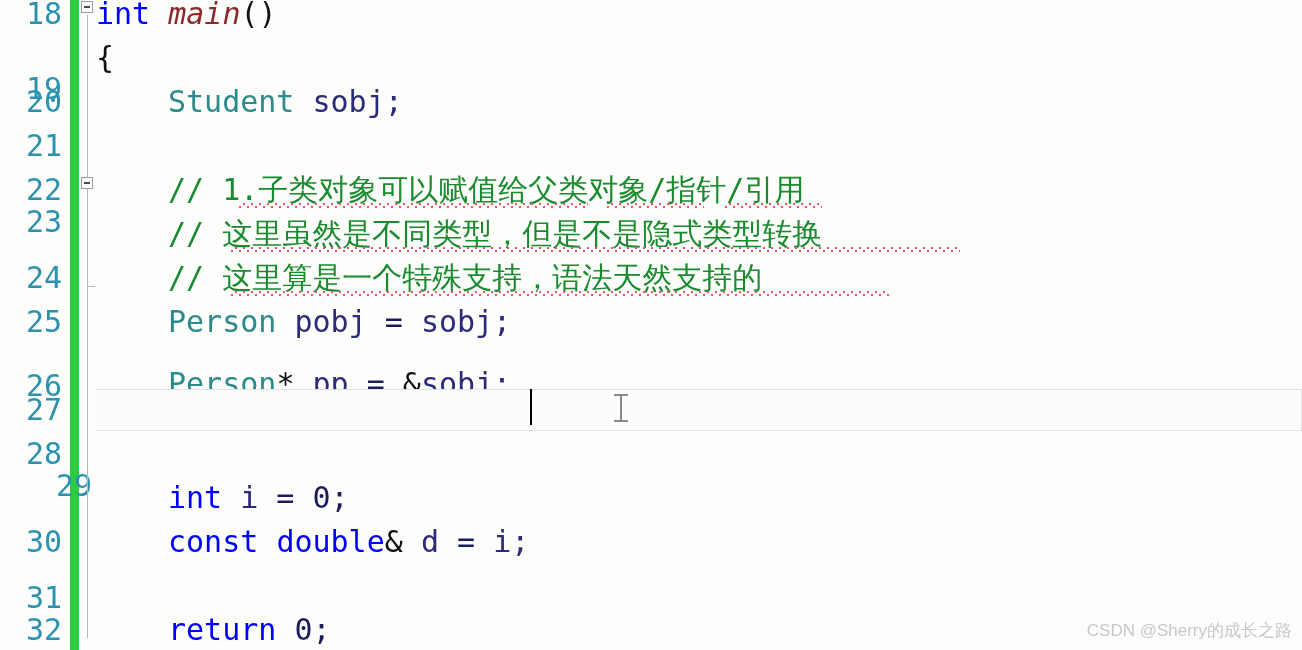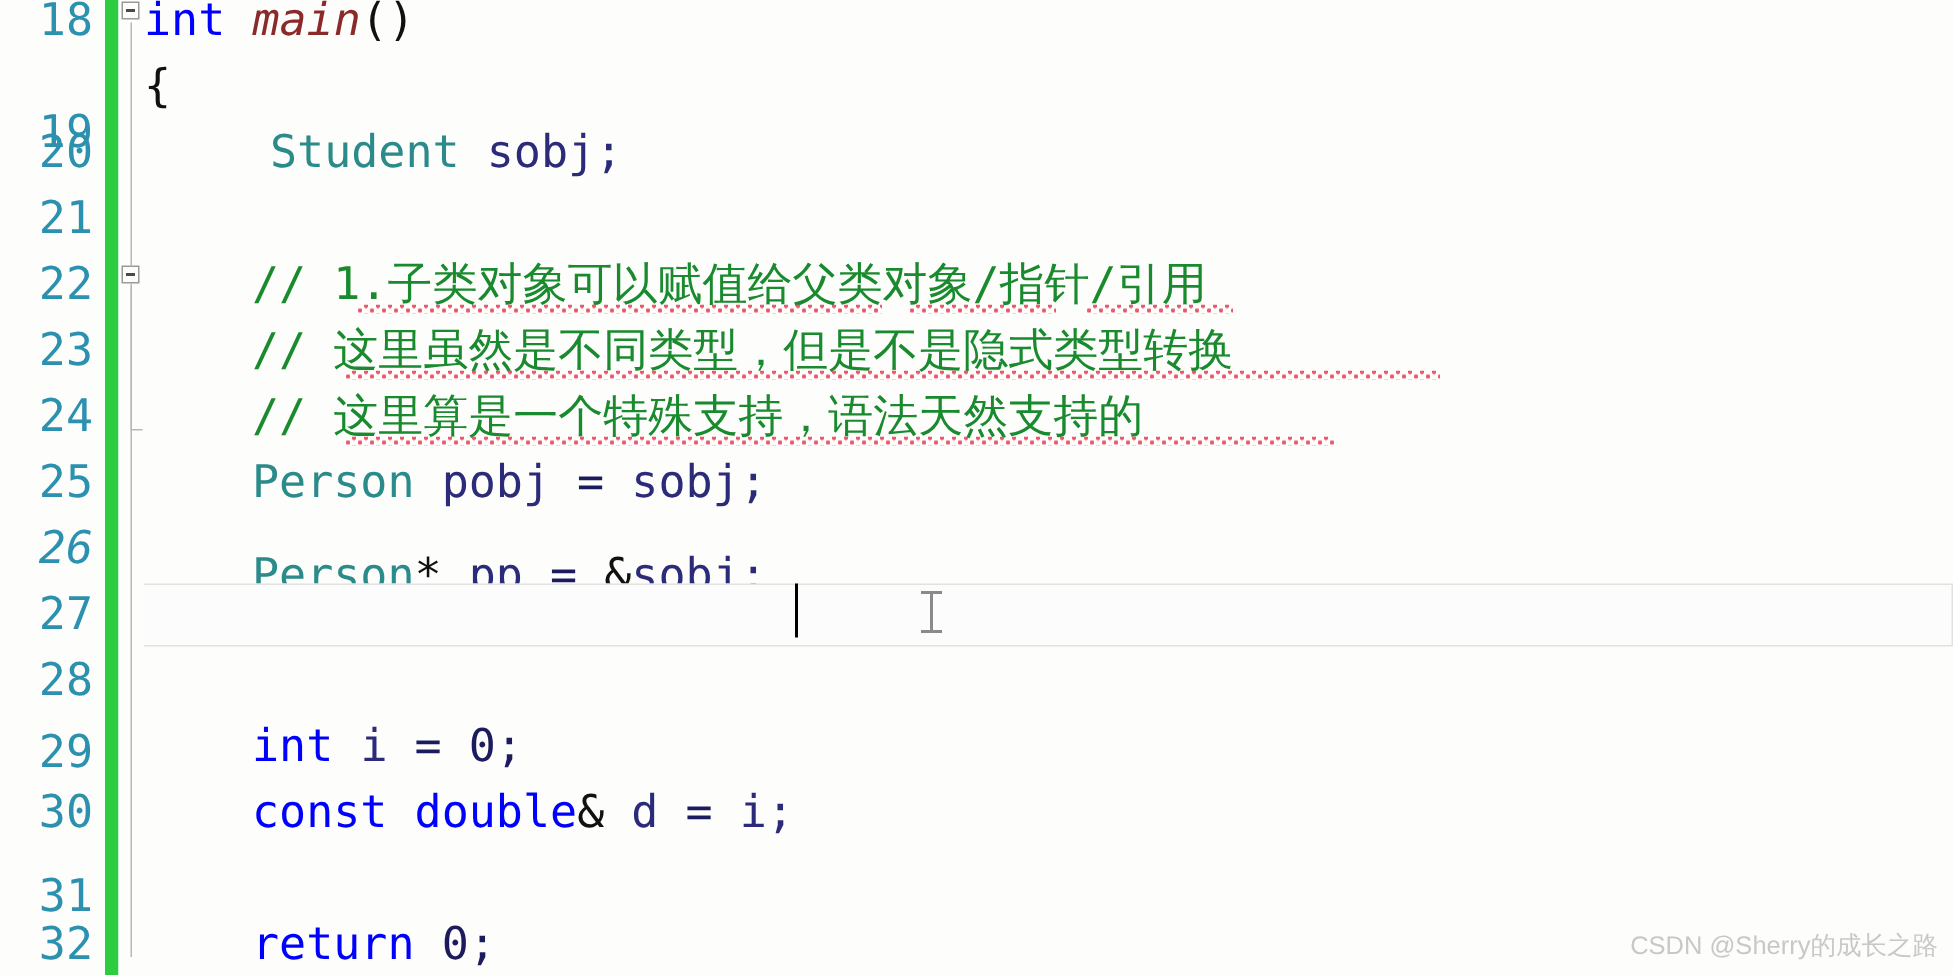--- a/index.html
+++ b/index.html
@@ -187,44 +187,44 @@
   <div class="gutter"></div>
   <div class="change-bar"></div>
   <div class="fold-rail"></div>
 
   <div id="surface">
       <div class="lineno" style="top: -8px; line-height: 44px; position: absolute; height: 44px;">18</div>
       <div class="code" style="top: -8px; left: 96px;"><span class="kw">int</span><span class="op"> </span><span class="fn">main</span><span class="punct">()</span></div>
       <div class="lineno" style="top: 36px; line-height: 44px; position: absolute; height: 44px; margin-top: 31px;">19</div>
       <div class="code" style="top: 36px; left: 96px;"><span class="punct">{</span></div>
       <div class="lineno" style="top: 80px; line-height: 44px; position: absolute; height: 44px;">20</div>
-      <div class="code" style="top: 80px; left: 180px;"><span class="type">Student</span><span class="op"> </span><span class="var">sobj</span><span class="var">;</span></div>
+      <div class="code" style="top: 80px; left: 168px;"><span class="type">Student</span><span class="op"> </span><span class="var">sobj</span><span class="var">;</span></div>
       <div class="lineno" style="top: 124px; line-height: 44px; position: absolute; height: 44px;">21</div>
       <div class="code" style="top: 124px; left: 96px;"></div>
       <div class="lineno" style="top: 168px; line-height: 44px; position: absolute; height: 44px;">22</div>
       <div class="code" style="top: 168px; left: 168px;"><span class="cmt">// 1.子类对象可以赋值给父类对象/指针/引用</span></div>
       <div class="squig" style="top: 203px; left: 238px; width: 350px;"></div>
       <div class="squig" style="top: 203px; left: 606px; width: 98px;"></div>
       <div class="squig" style="top: 203px; left: 724px; width: 98px;"></div>
-      <div class="lineno" style="top: 212px; line-height: 44px; position: absolute; height: 44px;">23</div>
+      <div class="lineno" style="top: 200px; line-height: 44px; position: absolute; height: 44px;">23</div>
       <div class="code" style="top: 212px; left: 168px;"><span class="cmt">// 这里虽然是不同类型，但是不是隐式类型转换</span></div>
       <div class="squig" style="top: 247px; left: 230px; width: 730px;"></div>
       <div class="lineno" style="top: 256px; line-height: 44px; position: absolute; height: 44px;">24</div>
       <div class="code" style="top: 256px; left: 168px;"><span class="cmt">// 这里算是一个特殊支持，语法天然支持的</span></div>
       <div class="squig" style="top: 291px; left: 230px; width: 660px;"></div>
       <div class="lineno" style="top: 300px; line-height: 44px; position: absolute; height: 44px; text-align: right;">25</div>
       <div class="code" style="top: 300px; left: 168px;"><span class="type">Person</span><span class="op"> </span><span class="var">pobj</span><span class="op"> = </span><span class="var">sobj;</span></div>
-      <div class="lineno" style="top: 344px; line-height: 44px; position: absolute; height: 44px; font-style: italic;">26</div>
+      <div class="lineno" style="top: 364px; line-height: 44px; position: absolute; height: 44px;">26</div>
       <div class="code" style="top: 344px; left: 168px; margin-top: 18px;"><span class="type">Person</span><span class="punct">*</span><span class="op"> </span><span class="var">pp</span><span class="op"> = </span><span class="punct">&amp;</span><span class="var">sobj;</span></div>
       <div class="cur-line-box" style="top: 389px;"></div>
       <div class="lineno" style="top: 388px; line-height: 44px; position: absolute; height: 44px;">27</div>
       <div class="code" style="top: 388px; left: 168px;"><span class="type">Person</span><span class="punct">&amp;</span><span class="op"> </span><span class="var">rp</span><span class="op"> = </span><span class="var">sobj;</span></div>
       <div class="lineno" style="top: 432px; line-height: 44px; position: absolute; height: 44px;">28</div>
       <div class="code" style="top: 432px; left: 96px;"></div>
-      <div class="lineno" style="top: 480px; line-height: 44px; position: absolute; height: 44px;">29</div>
+      <div class="lineno" style="top: 464px; line-height: 44px; position: absolute; height: 44px; margin-left: 30px;">29</div>
       <div class="code" style="top: 476px; left: 168px; text-align: center;"><span class="kw">int</span><span class="op"> </span><span class="var">i</span><span class="op"> = </span><span class="num">0;</span></div>
       <div class="lineno" style="top: 520px; line-height: 44px; position: absolute; height: 44px;">30</div>
       <div class="code" style="top: 520px; left: 168px;"><span class="kw">const</span><span class="op"> </span><span class="kw">double</span><span class="punct">&amp;</span><span class="op"> </span><span class="var">d</span><span class="op"> = </span><span class="var">i;</span></div>
       <div class="lineno" style="top: 576px; line-height: 44px; position: absolute; height: 44px;">31</div>
       <div class="code" style="top: 564px; left: 96px;"></div>
       <div class="lineno" style="top: 608px; line-height: 44px; position: absolute; height: 44px;">32</div>
       <div class="code" style="top: 608px; left: 168px;"><span class="kw">return</span><span class="op"> </span><span class="num">0;</span></div>
       <div class="fold-box" style="left: 81px; top: 1px;"></div>
       <div class="fold-box" style="left: 81px; top: 177px;"></div>
       <div class="fold-guide" style="top: 15px; height: 623px;"></div>

